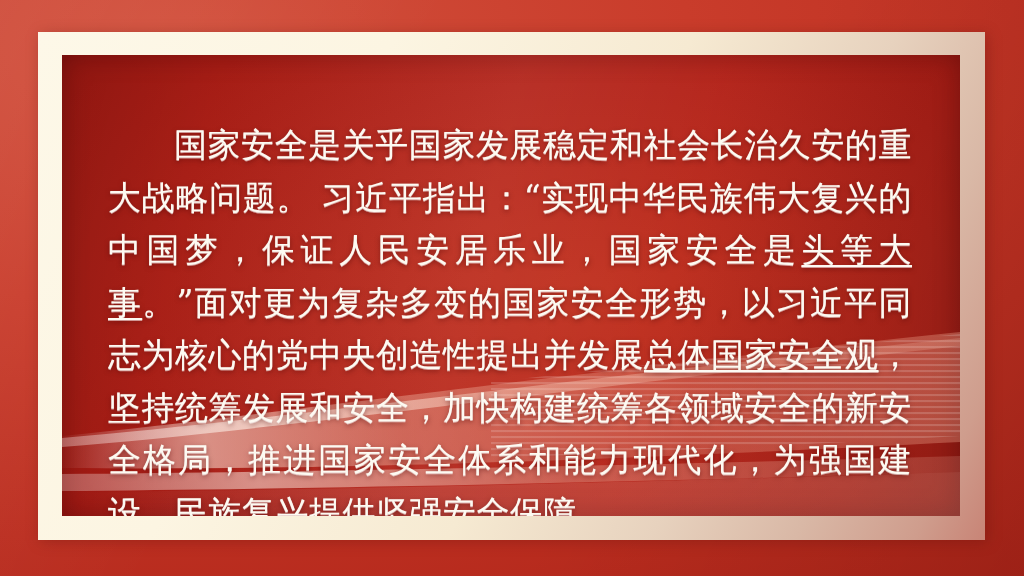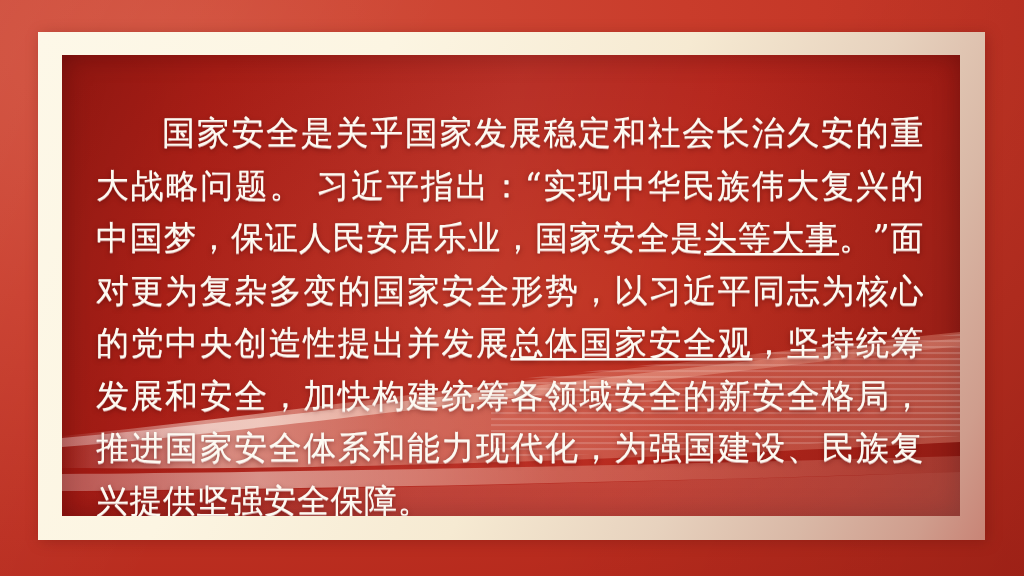--- a/index.html
+++ b/index.html
@@ -111,21 +111,21 @@
     letter-spacing: 0.5px;
     text-align: justify;
     text-align-last: left;
     text-indent: 2em;
     text-shadow:
       0 1px 0 rgba(255,255,255,0.55),
       0 2px 5px rgba(70,4,4,0.55),
       0 0 1px rgba(255,255,255,0.3);
     font-family: "DejaVu Serif", "Liberation Serif", serif;
     font-weight: 500;
-    margin: 0;
+    margin: 12px;
     white-space: normal;
     word-break: break-all;
   }
   .emph {
     text-decoration: underline;
     text-decoration-thickness: 1.5px;
     text-underline-offset: 4px;
   }
 </style>
 </head>

